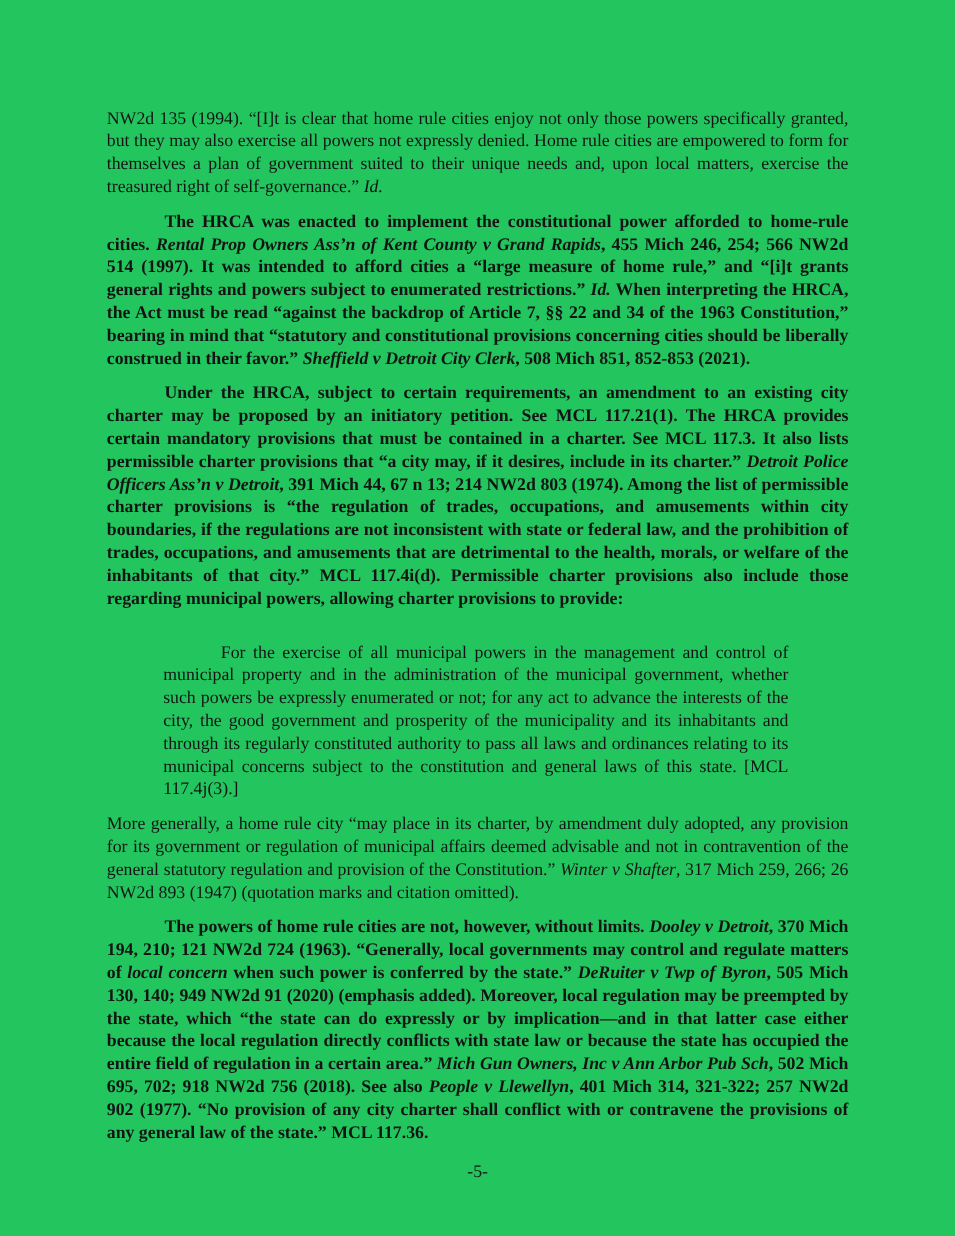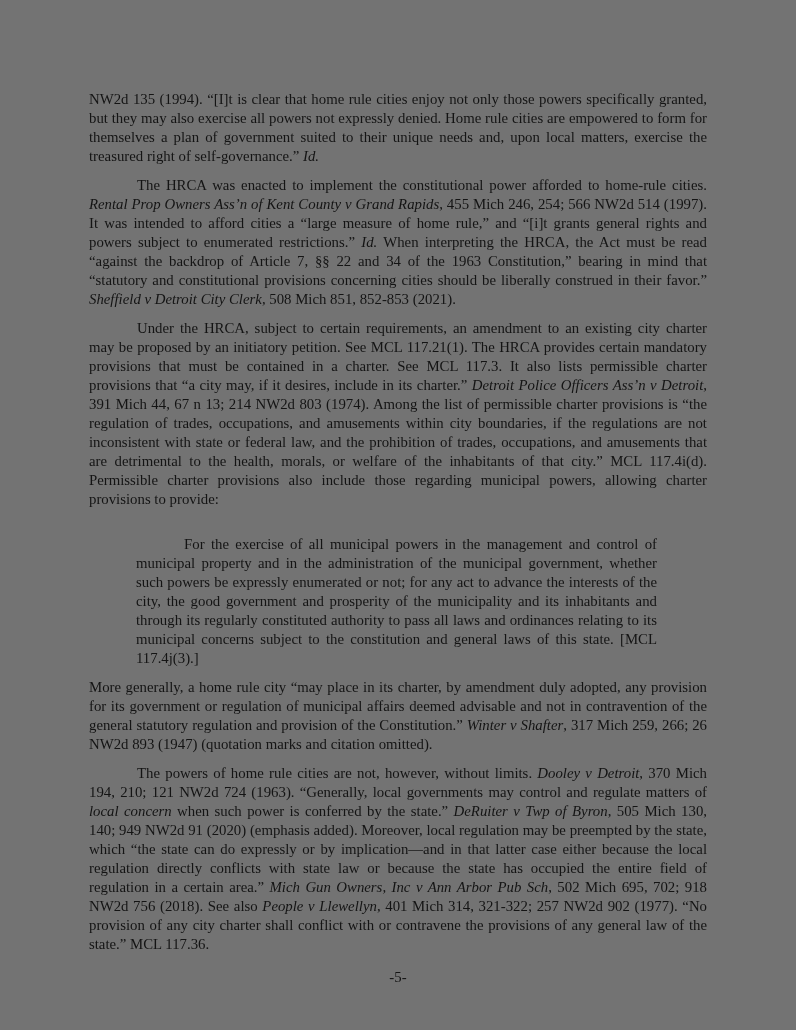--- a/index.html
+++ b/index.html
@@ -15,28 +15,29 @@
   }
   .page {
     box-sizing: border-box;
     position: absolute;
     inset: 0;
     padding: 90px 89px 15px 89px;
     font-family: "Liberation Serif", serif;
     font-size: 14.8px;
     line-height: 19px;
     color: #141414;
-    background: #737373;
+    background: #22c55e;
   }
   .para {
     margin: 0 0 10px 0;
     text-align: justify;
   }
   .indent-first {
     text-indent: 48px;
+    font-weight: bold;
   }
   .block-quote {
     margin: 26px 50px 10px 47px;
     text-indent: 48px;
     text-align: justify;
   }
   .italic-run {
     font-style: italic;
   }
   .page-footer {

